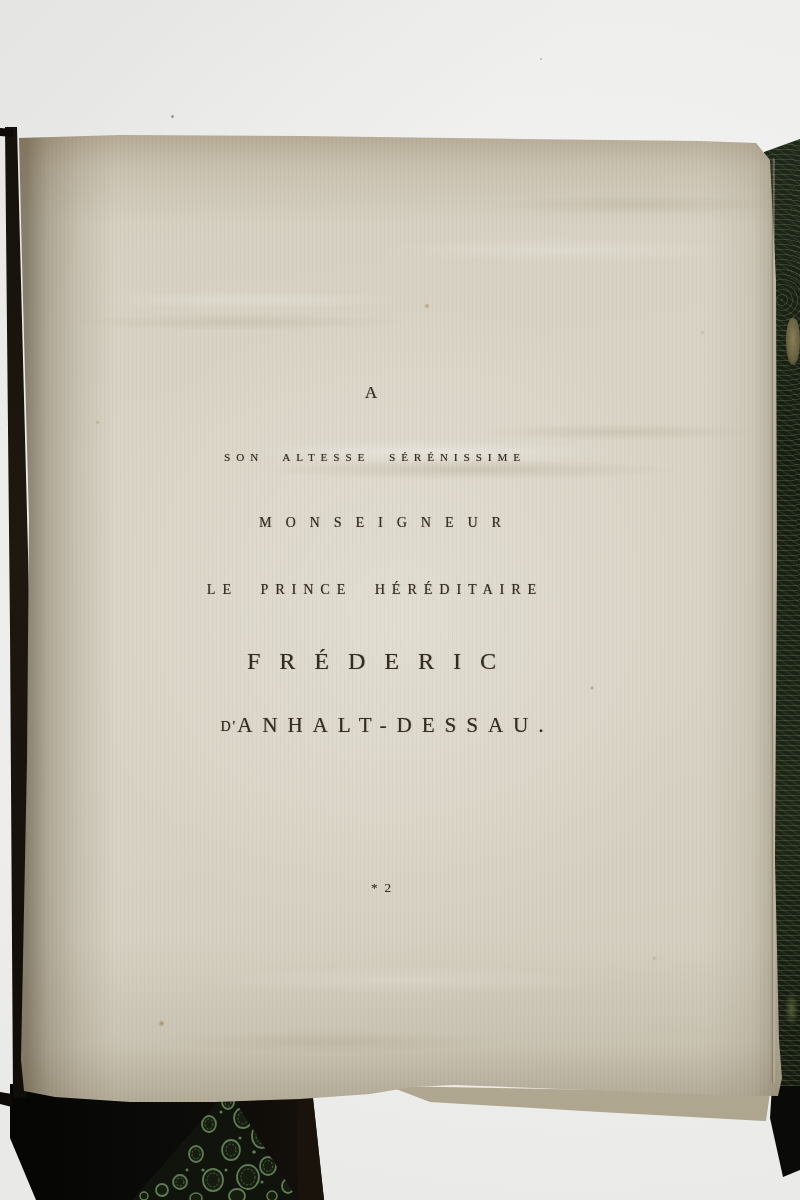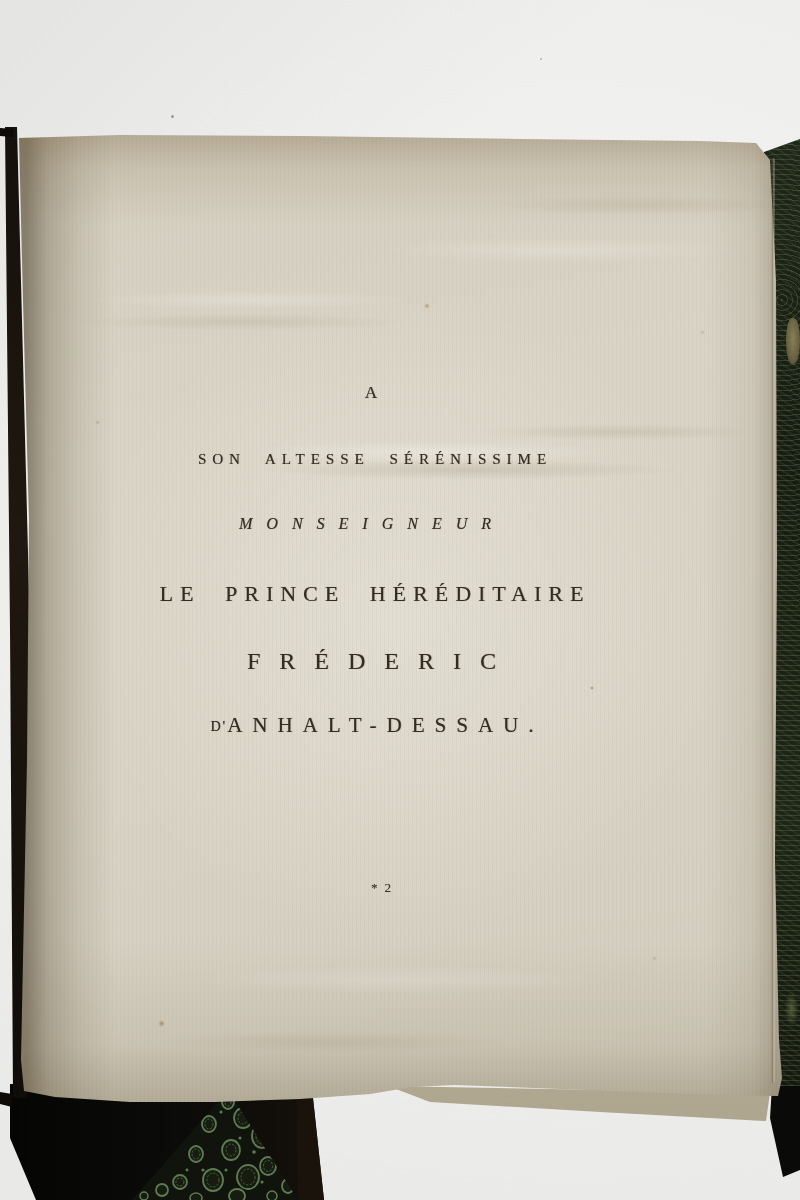--- a/index.html
+++ b/index.html
@@ -98,25 +98,25 @@
   .bgspeck1{left:171px;top:115px;width:3px;height:3px;background:rgba(90,90,88,0.55);}
   .bgspeck2{left:540px;top:58px;width:2px;height:2px;background:rgba(120,120,118,0.5);}
 
   
   .line{
     position:absolute;left:0;width:744px;text-align:center;
     color:#352c21;line-height:1;white-space:nowrap;
     text-shadow:0.4px 0.4px 0.7px rgba(53,44,33,0.5);
   }
   .l-a           {top:384px;font-size:17px;letter-spacing:2px;}
-  .l-altesse     {top:452px;left:3px;font-size:15px;letter-spacing:6px;word-spacing:10px;}
-  .l-monseigneur {top:516px;left:0;font-size:16px;letter-spacing:14px;font-style:italic;}
-  .l-prince      {top:583px;left:3px;font-size:22px;letter-spacing:7px;word-spacing:12px;}
+  .l-altesse     {top:452px;left:3px;font-size:11px;letter-spacing:6px;word-spacing:10px;}
+  .l-monseigneur {top:516px;left:15px;font-size:14px;letter-spacing:14px;}
+  .l-prince      {top:583px;left:3px;font-size:14px;letter-spacing:7px;word-spacing:12px;}
   .l-name        {top:649px;left:9px;font-size:24px;letter-spacing:19px;}
-  .l-house       {top:715px;left:5px;font-size:21px;letter-spacing:10px;}
+  .l-house       {top:715px;left:15px;font-size:21px;letter-spacing:10px;}
   .l-house .prefix{font-size:14px;letter-spacing:2px;vertical-align:1px;}
   .sig{
     position:absolute;left:371px;top:878px;color:#3b3226;white-space:nowrap;
     text-shadow:0.3px 0.3px 0.6px rgba(59,50,38,0.5);
   }
   .sig .star{font-size:13px;}
   .sig .num{font-size:13px;margin-left:7px;}
 </style>
 </head>
 <body>

